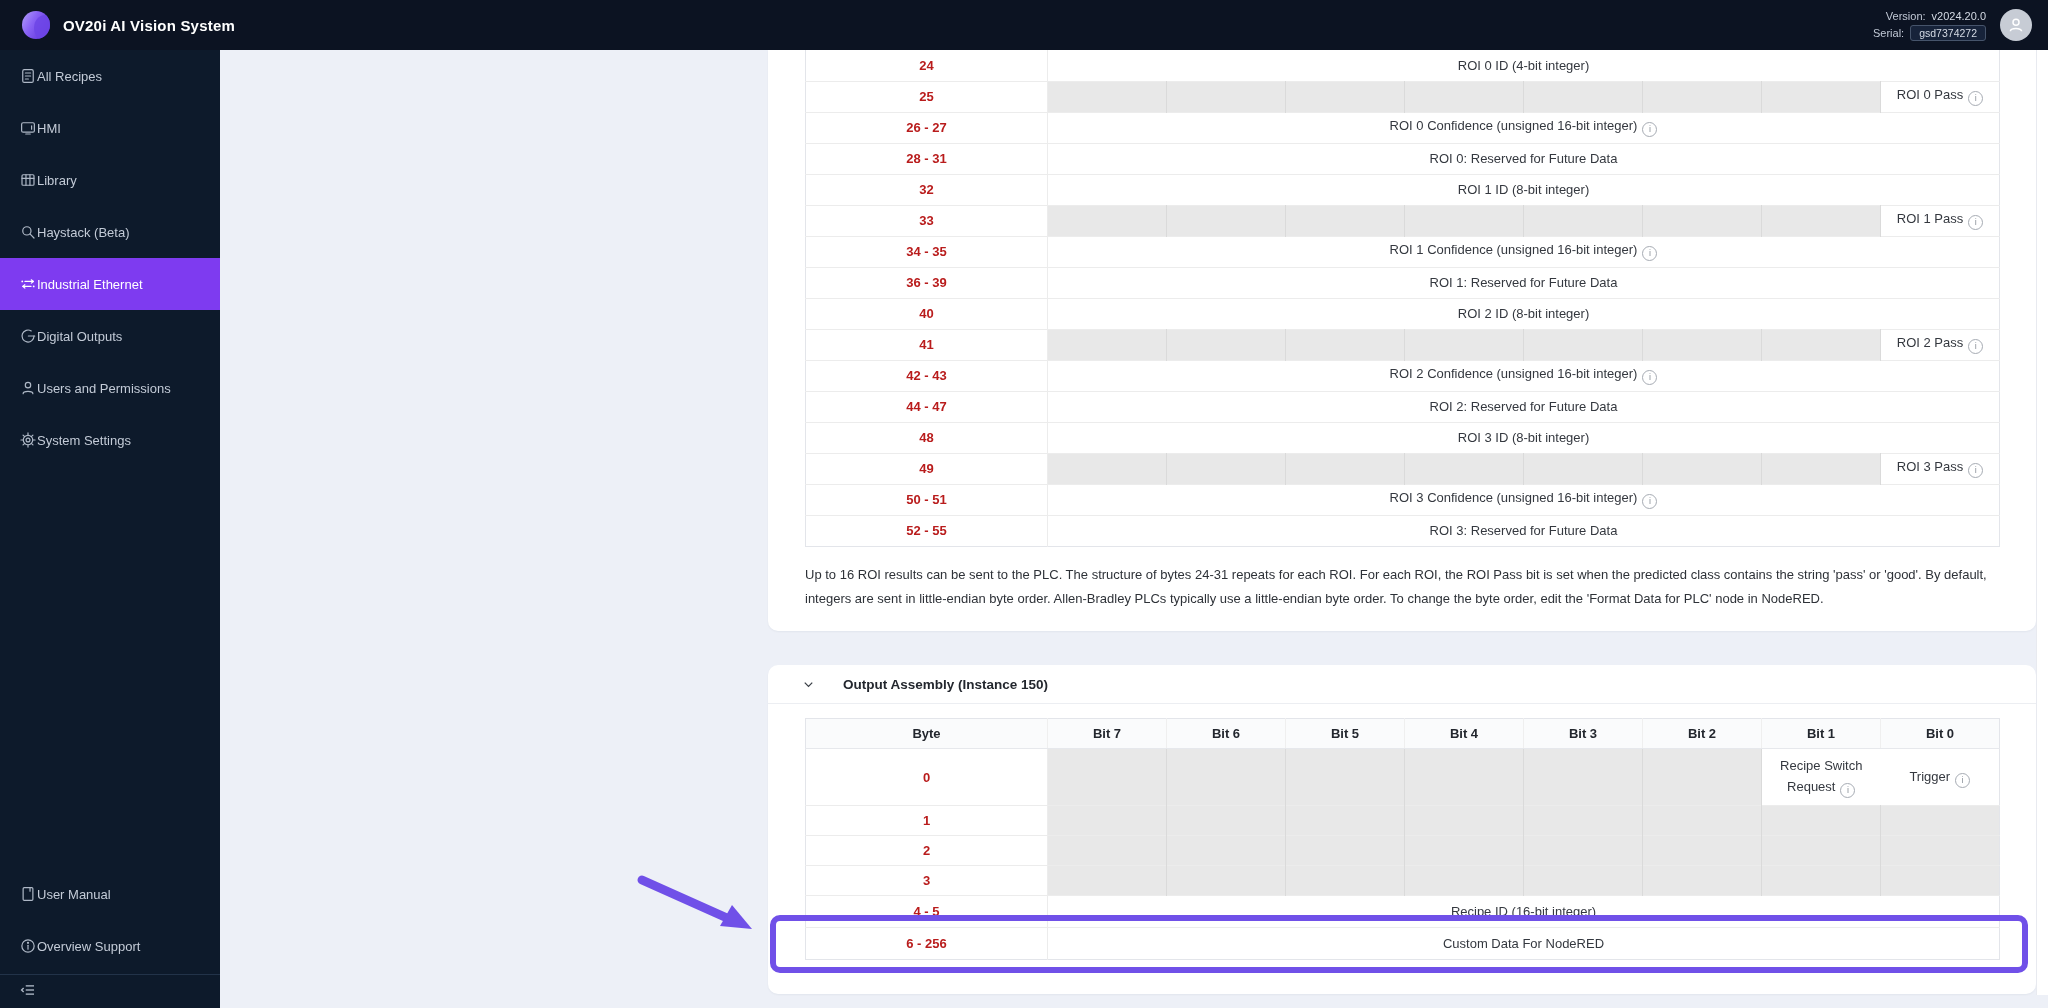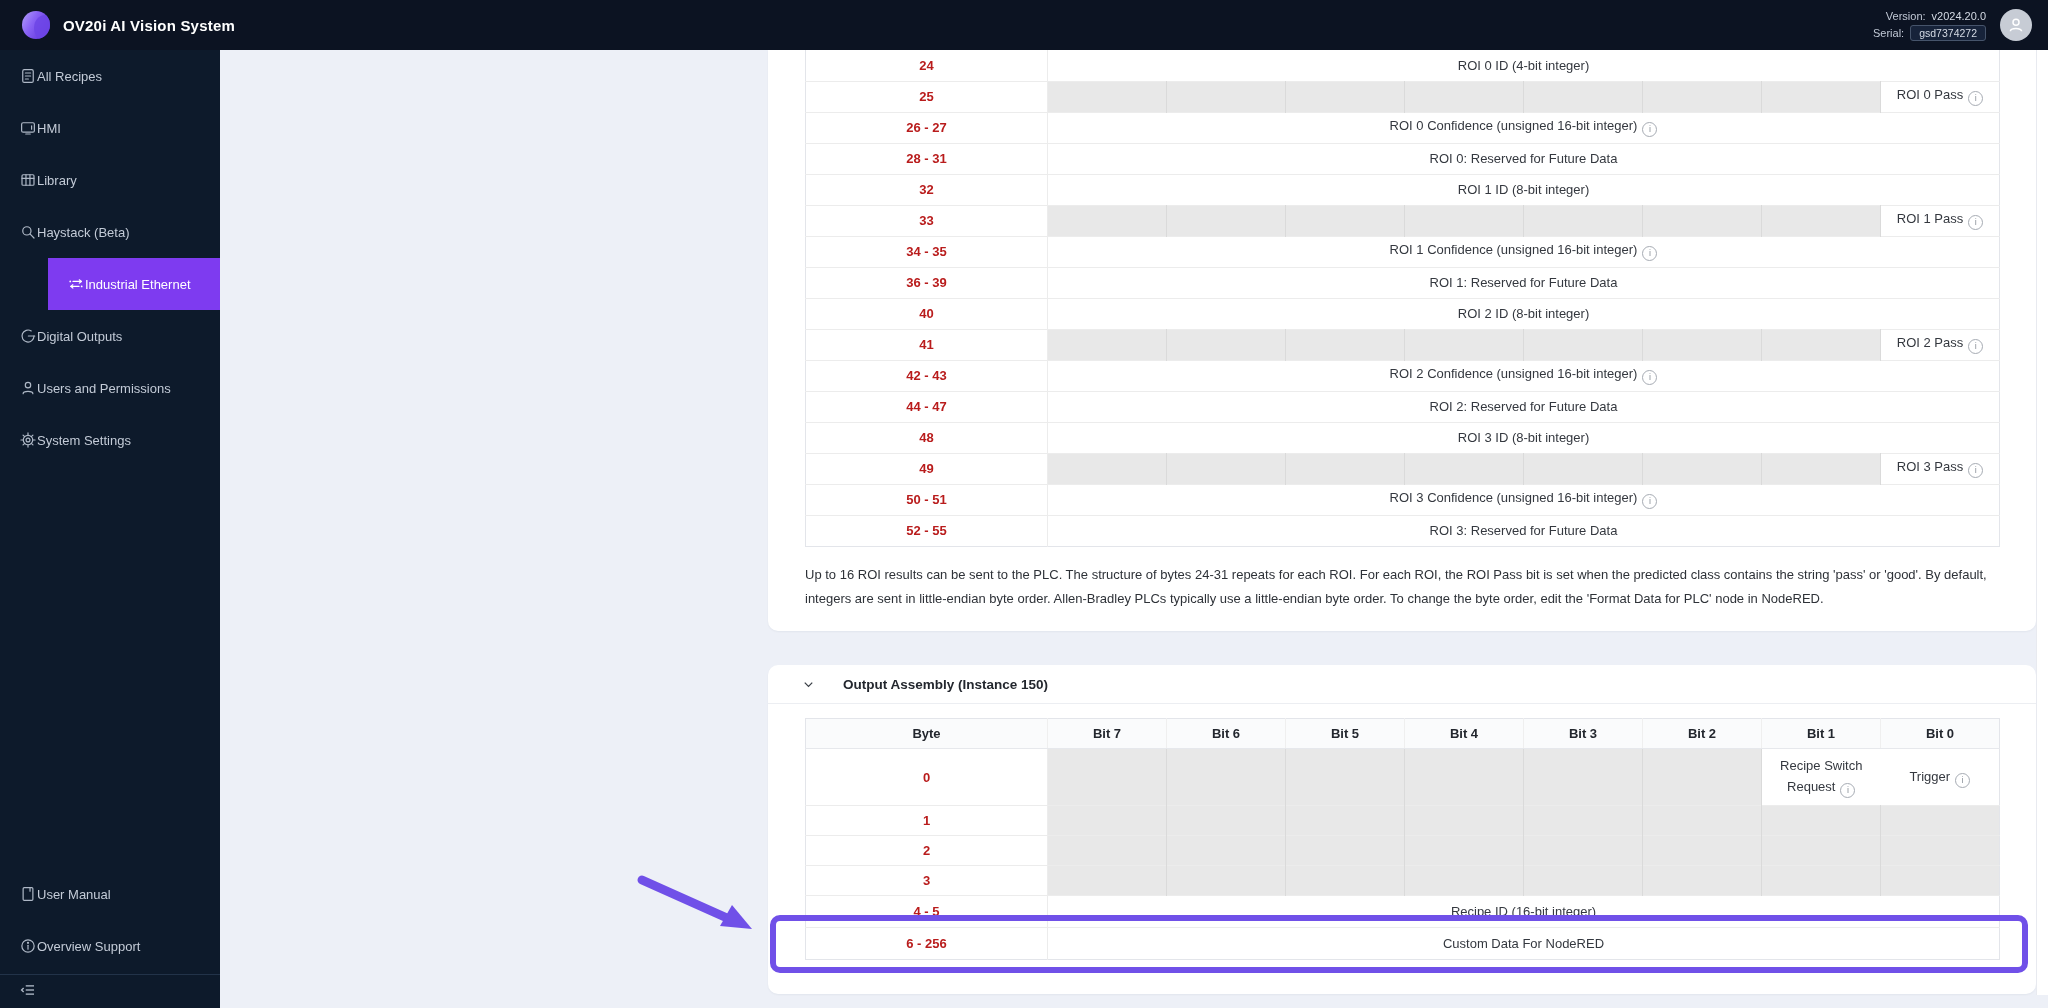--- a/index.html
+++ b/index.html
@@ -19,21 +19,21 @@
   .meta-label{margin-right:6px;color:#c2c9d6;}
   .serial-badge{border:1px solid #46546b;background:#17233a;border-radius:3px;padding:1px 8px;
         font-size:10.5px;color:#d4dae4;}
   .avatar{width:32px;height:32px;border-radius:50%;background:#c7ccd5;display:flex;align-items:center;
         justify-content:center;}
   
   .sidebar{position:absolute;left:0;top:50px;width:220px;height:958px;background:#0d1a2b;z-index:20;}
   .side-item{height:52px;display:flex;align-items:center;padding-left:19px;color:#c3cbd7;
         font-size:13px;cursor:pointer;}
   .side-item .icon{width:18px;height:18px;display:flex;align-items:center;justify-content:center;color:#aeb8c6;}
-  .side-item.active{background:#7e3bf0;color:#ffffff;margin-left:48px;}
+  .side-item.active{background:#7e3bf0;color:#ffffff;}
   .side-item.active .icon{color:#ffffff;}
   .side-footer{position:absolute;left:0;bottom:36px;width:220px;}
   .side-divider{position:absolute;left:0;bottom:33px;width:220px;border-top:1px solid #223349;}
   .collapse-row{position:absolute;left:0;bottom:0;width:220px;height:33px;display:flex;align-items:center;
         padding-left:19px;color:#aeb8c6;cursor:pointer;}
   
   .main{position:absolute;left:220px;top:50px;width:1828px;height:958px;background:#edf0f7;}
   .scroll-gutter{position:absolute;left:2036px;top:50px;width:12px;height:945px;background:#ffffff;
         border-left:1px solid #e8eaf0;z-index:5;}
   .card{position:absolute;background:#ffffff;box-shadow:0 1px 2px rgba(25,35,60,.05);}

